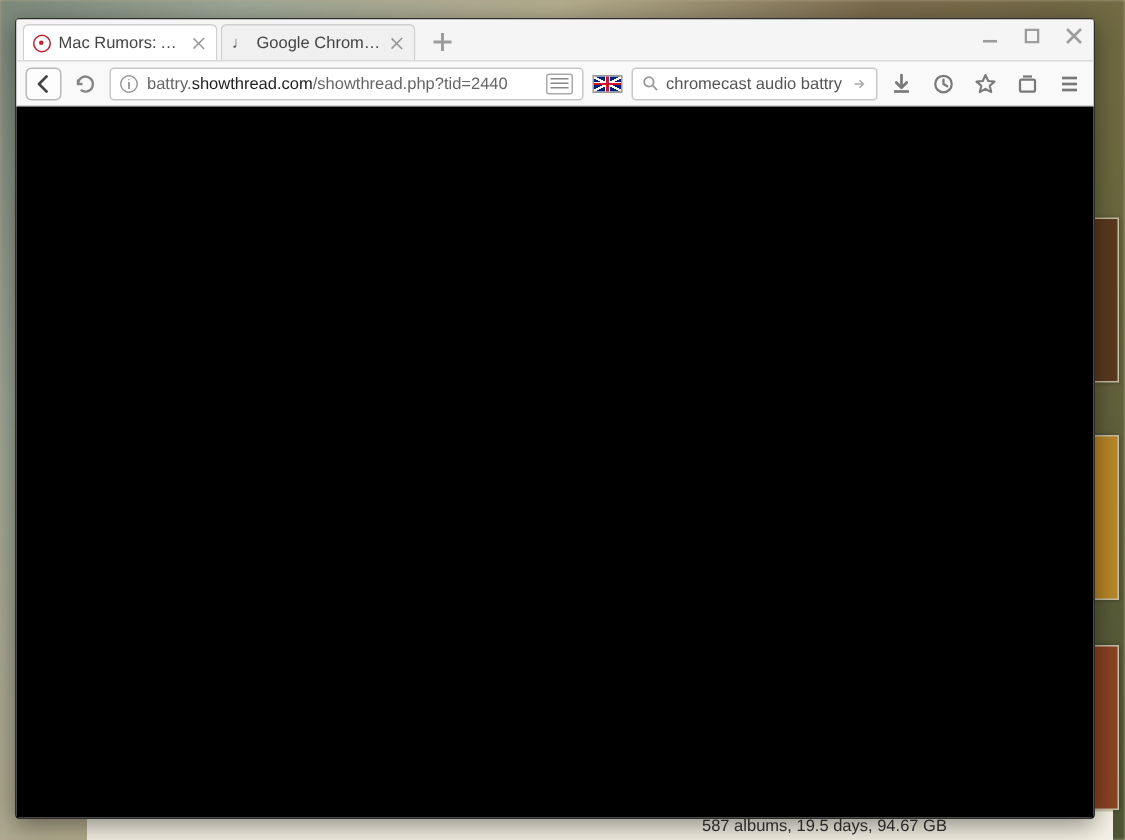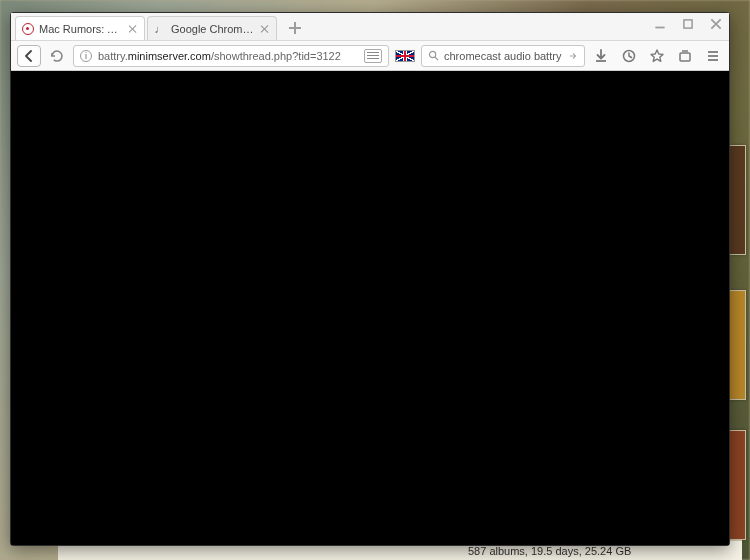--- a/index.html
+++ b/index.html
@@ -117,21 +117,21 @@
   .fav-note { color:#555; font-size:11px; line-height:12px; text-align:center; }
 </style>
 </head>
 <body>
 
 <div class="desktop"></div>
 <div class="thumb" style="right:4px; top:145px;"></div>
 <div class="thumb b" style="right:4px; top:290px;"></div>
 <div class="thumb c" style="right:4px; top:430px;"></div>
 <div class="status-strip">
-  <span>587 albums, 19.5 days, 25.24 GB</span>
+  <span>587 albums, 19.5 days, 94.67 GB</span>
 </div>
 
 <div class="browser">
 
   <div class="tabstrip">
     <div class="tab">
       <span class="favicon fav-mac"></span>
       <span class="ttl">Mac Rumors: Apple Mac iO</span>
       <span class="x"></span>
     </div>
@@ -170,21 +170,21 @@
     <div class="icon-btn">
       <svg viewBox="0 0 16 16">
           <path d="M3 8 a5 5 0 1 1 1.8 3.9" fill="none" stroke="#555" stroke-width="1.6"></path>
           <path d="M3 5 L3 8 L6 8" fill="none" stroke="#555" stroke-width="1.6"></path>
         </svg>
     </div>
 
     <div class="url-field">
       <span class="info">i</span>
       <span style="white-space:nowrap; overflow:hidden; text-overflow:ellipsis; flex:1 1 auto;">
-        <span>battry.</span><span class="host">minimserver.com</span><span>/showthread.php?tid=3122</span>
+        <span>battry.</span><span class="host">showthread.com</span><span>/showthread.php?tid=2440</span>
       </span>
       <span class="reader">
           <i></i>
           <i></i>
           <i></i>
         </span>
     </div>
 
     <span class="flag"></span>
 

